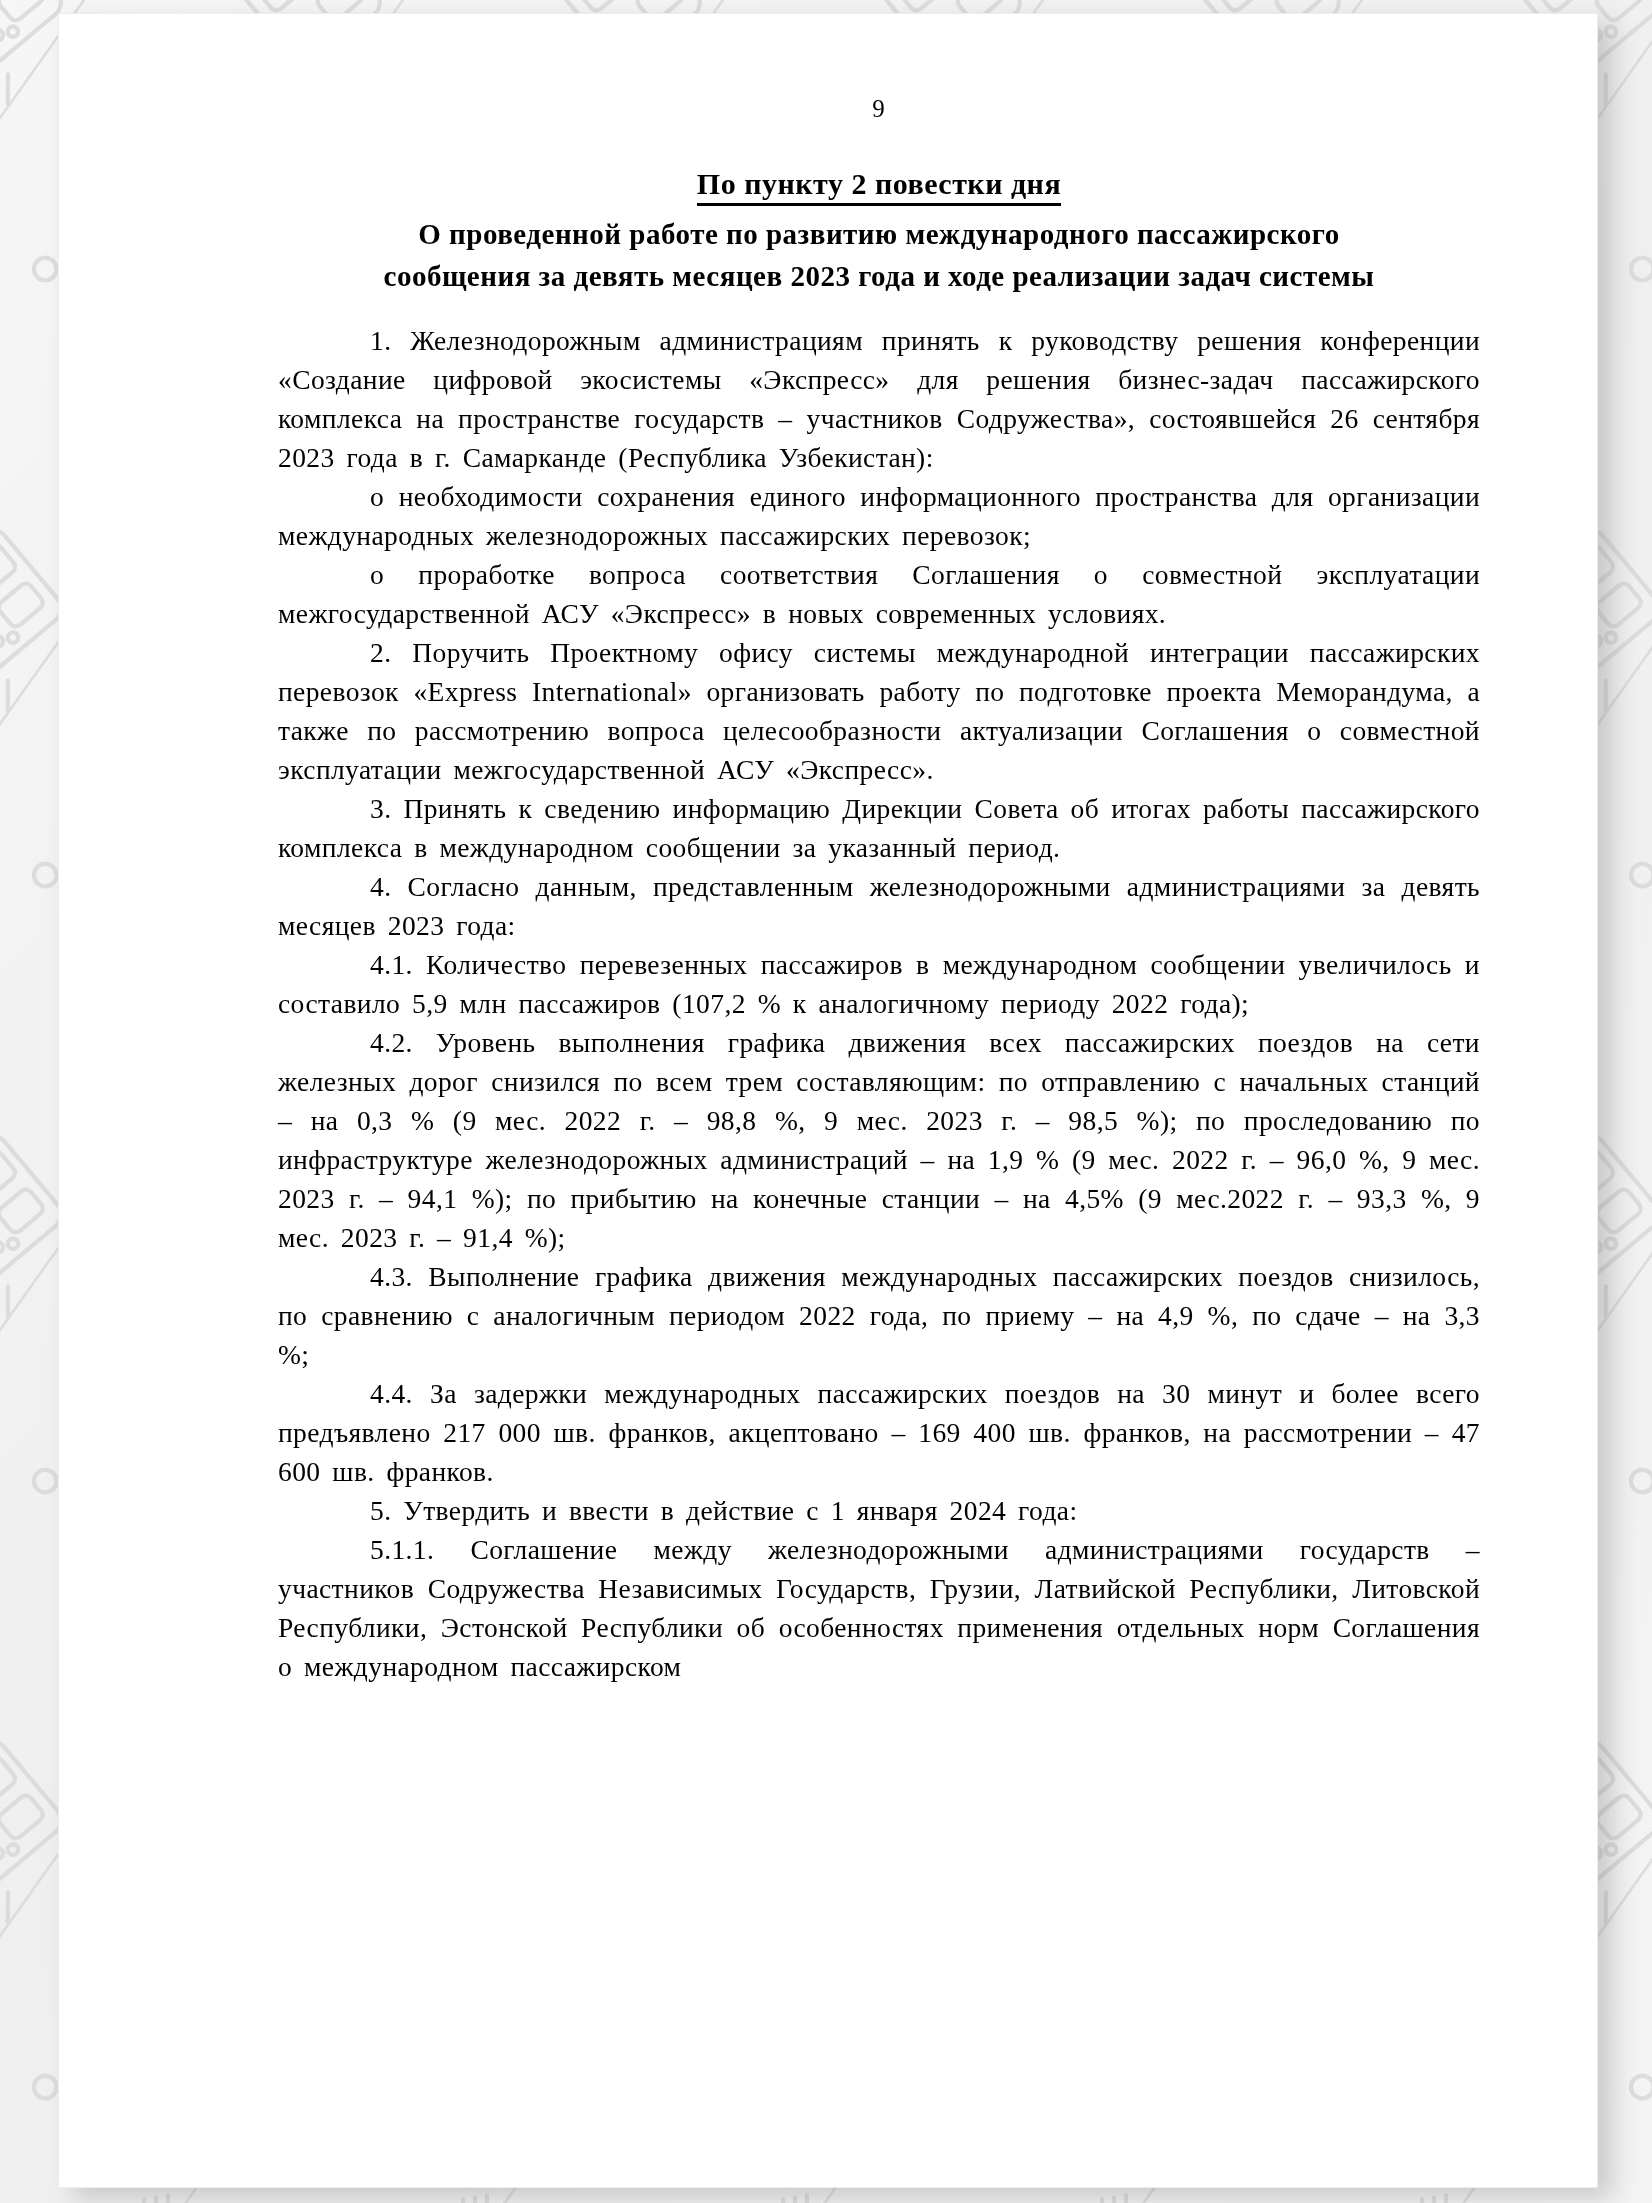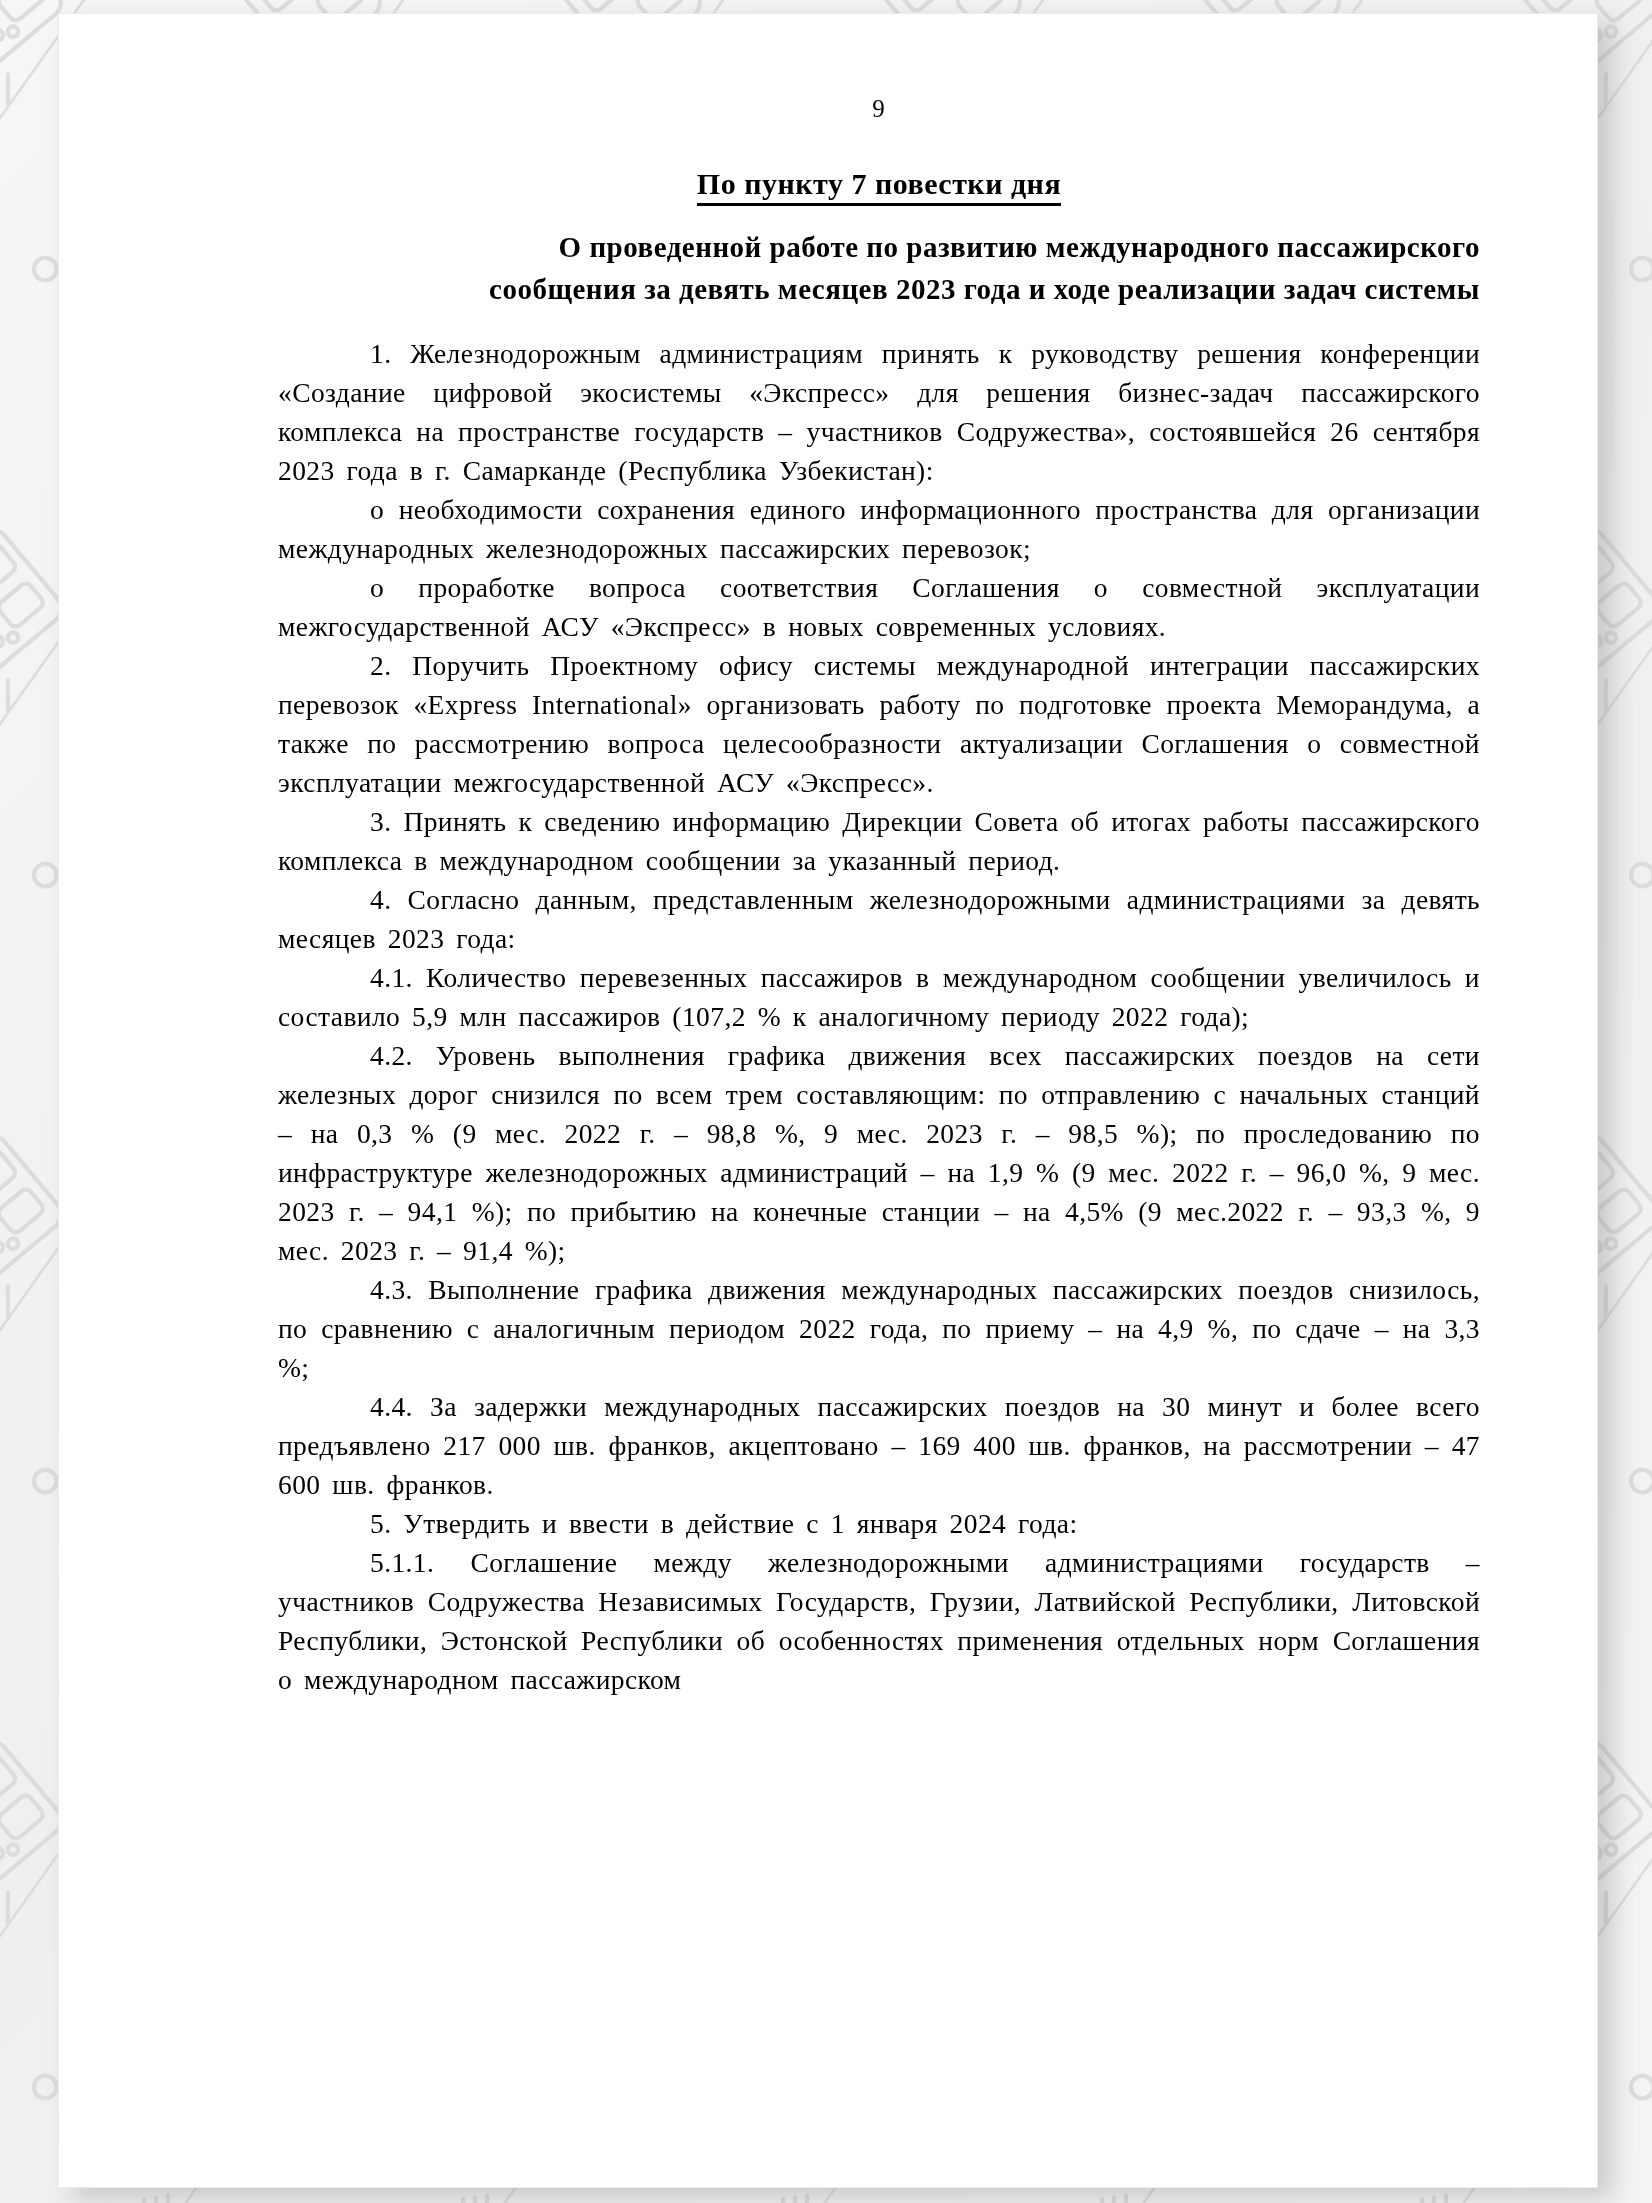--- a/index.html
+++ b/index.html
@@ -62,22 +62,22 @@
     line-height: 37px;
     letter-spacing: 0.5px;
   }
   .doc-heading span {
     display: inline-block;
     border-bottom: 3.7px solid #000;
     padding-bottom: 1.8px;
   }
 
   .doc-title {
-    margin-top: 20px;
-    text-align: right;
+    margin-top: 7px;
+    text-align: center;
     font-size: 29px;
     font-weight: 700;
     line-height: 42px;
     letter-spacing: 0.5px;
   }
 
   .doc-body {
     margin-top: 24px;
     font-size: 27.5px;
     line-height: 39px;
@@ -256,21 +256,21 @@
     </svg>
     <svg viewBox="0 0 200 260" class="pattern-icon" style="left: 1647px; top: 2011px;">
       <use href="#train-def"></use>
     </svg>
   </div>
 
 <div class="sheet">
   <div class="page-number">9</div>
 
   <div class="doc-heading">
-    <span>По пункту 7 повестки дня</span>
+    <span>По пункту 2 повестки дня</span>
   </div>
 
   <div class="doc-title">
     <div>О проведенной работе по развитию международного пассажирского</div>
     <div>сообщения за девять месяцев 2023 года и ходе реализации задач системы</div>
   </div>
 
   <div class="doc-body">
     <p class="paragraph">1. Железнодорожным администрациям принять к руководству решения конференции «Создание цифровой экосистемы «Экспресс» для решения бизнес-задач пассажирского комплекса на пространстве государств – участников Содружества», состоявшейся 26 сентября 2023 года в г. Самарканде (Республика Узбекистан):</p>
     <p class="paragraph">о необходимости сохранения единого информационного пространства для организации международных железнодорожных пассажирских перевозок;</p>

